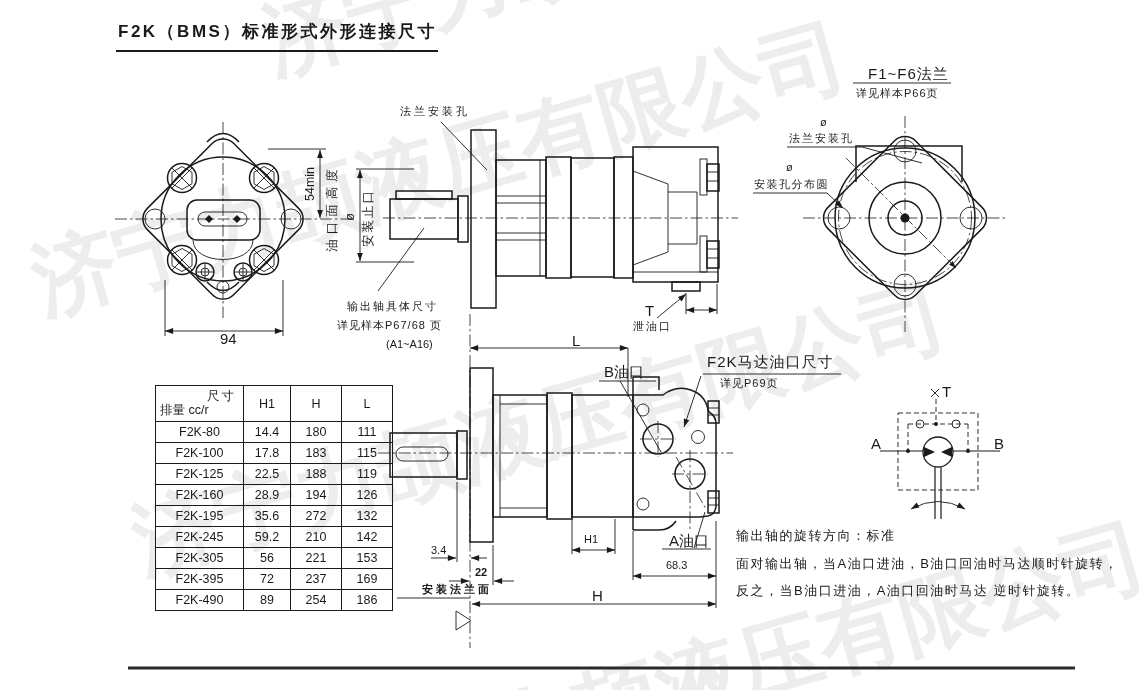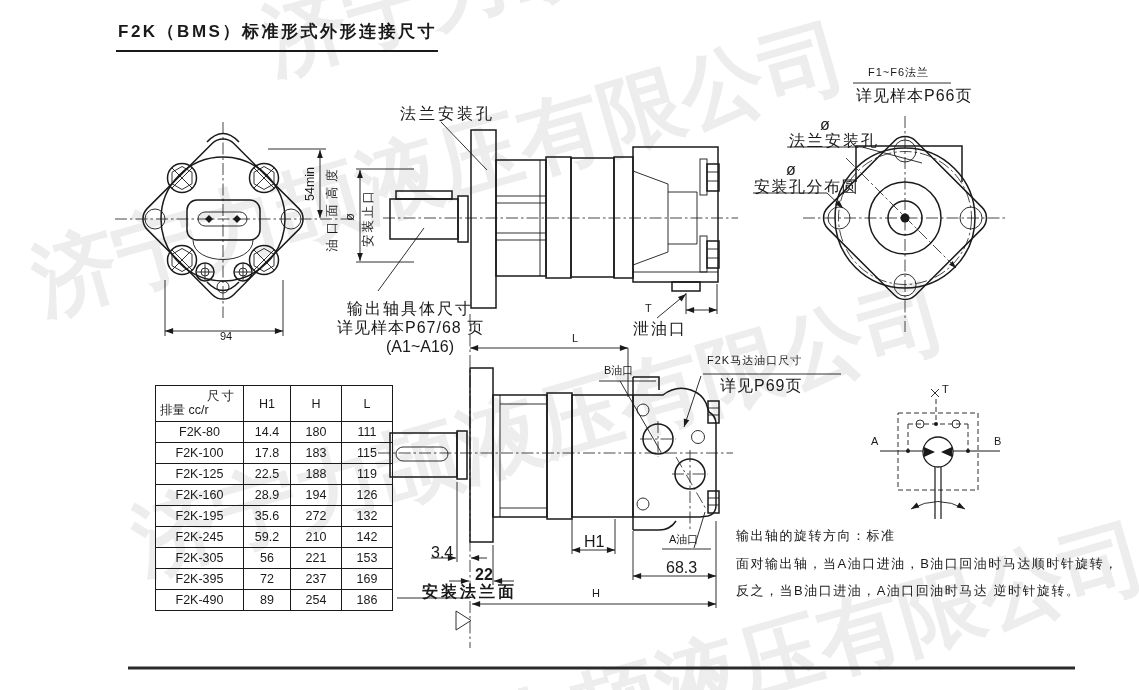--- a/index.html
+++ b/index.html
@@ -1,23 +1,23 @@
 <!DOCTYPE html>
 <html><head>
 <meta charset="utf-8">
 <style>
   html,body{margin:0;padding:0;background:#fff;}
   .page{position:relative;width:1139px;height:690px;background:#fff;overflow:hidden;
         font-family:"Liberation Sans",sans-serif;color:#1a1a1a;}
   .wm{position:absolute;color:#ededed;font-weight:bold;white-space:nowrap;z-index:0;
       transform-origin:0 0;user-select:none;}
   svg.draw{position:absolute;left:0;top:0;z-index:1;}
-  .lbl{position:absolute;font-size:16px;white-space:nowrap;z-index:2;letter-spacing:2px;}
+  .lbl{position:absolute;font-size:11px;white-space:nowrap;z-index:2;letter-spacing:2px;}
   .ns{letter-spacing:0;}
-  .t13{font-size:11px;}
+  .t13{font-size:15px;}
   .rot{position:absolute;font-size:12.5px;white-space:nowrap;z-index:2;
        transform:translate(-50%,-50%) rotate(-90deg);}
   .page-title{position:absolute;left:118px;top:20px;font-size:17px;font-weight:bold;
        letter-spacing:2.5px;z-index:2;white-space:nowrap;}
   .title-rule{position:absolute;left:116px;top:50px;width:322px;height:2px;background:#1a1a1a;z-index:2;}
   .note-line{position:absolute;font-size:13px;letter-spacing:1.5px;white-space:nowrap;z-index:2;}
   table.spec{position:absolute;left:127px;top:385px;border-collapse:collapse;z-index:2;margin-left:28px;}
   table.spec th,table.spec td{border:1.2px solid #1a1a1a;font-size:12.5px;font-weight:normal;
        text-align:center;padding:0;height:20px;background:transparent;}
   table.spec col.c1{width:88px;} table.spec col.c2{width:47px;}

